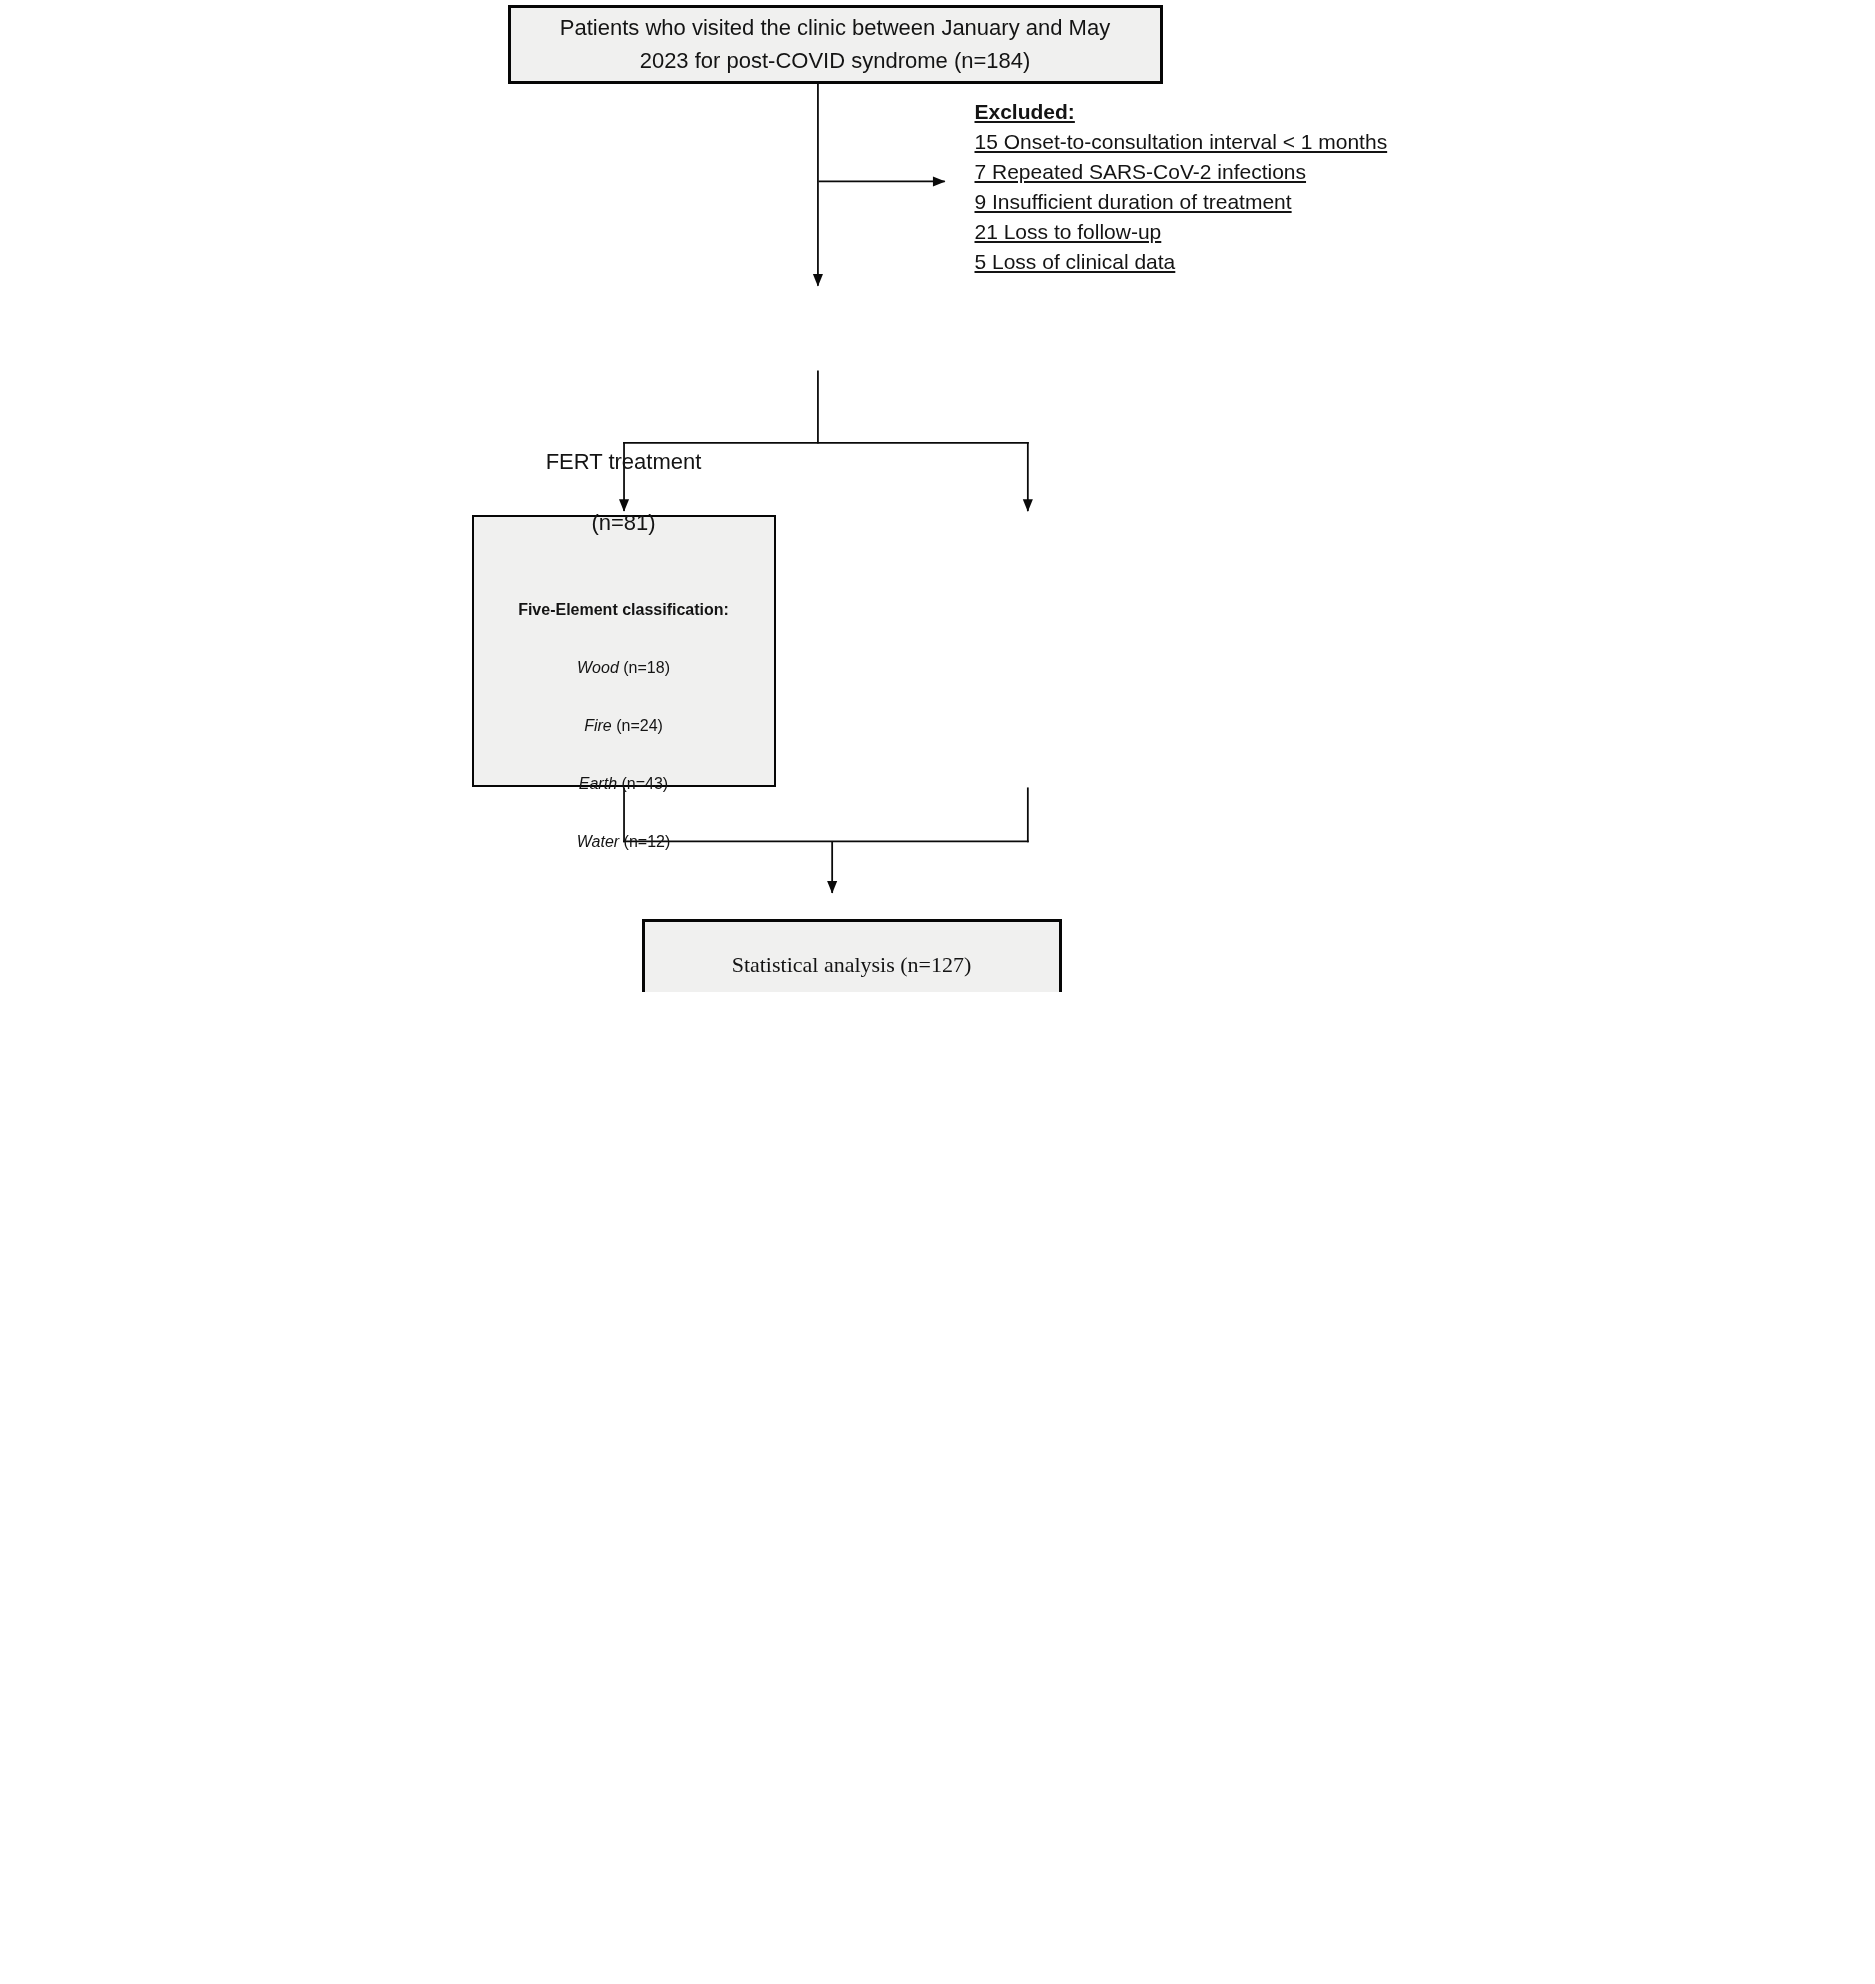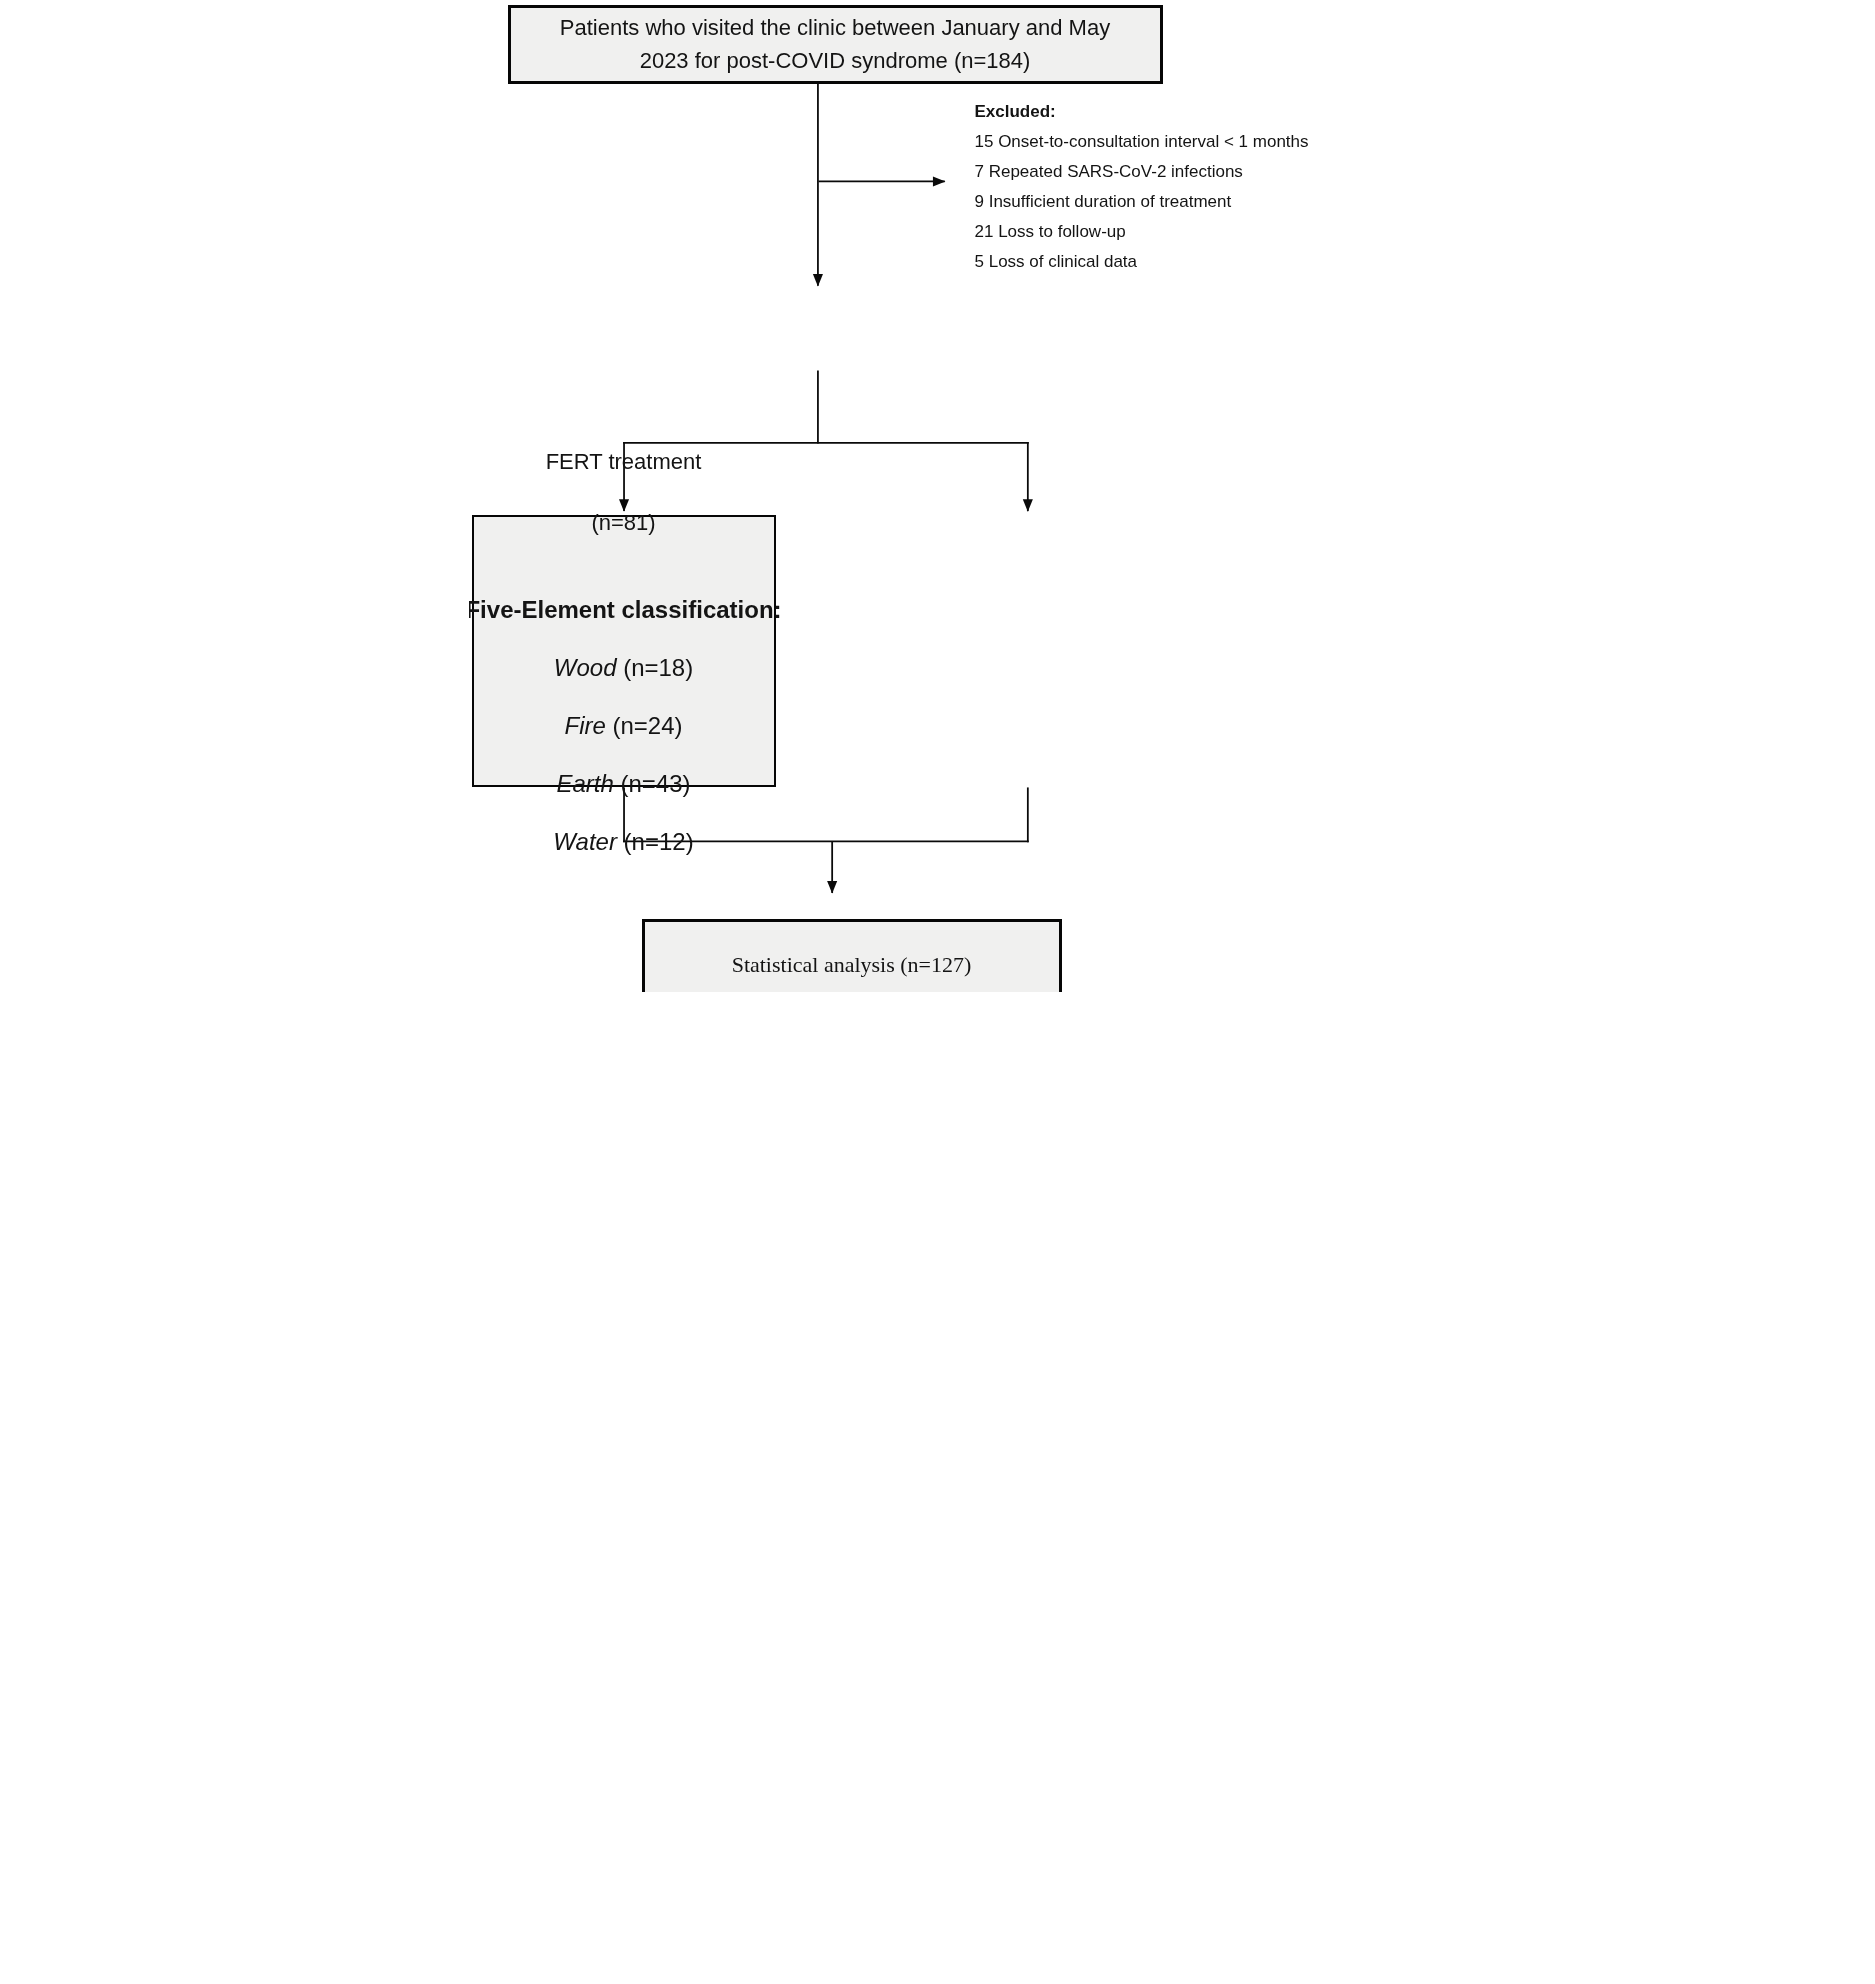--- a/index.html
+++ b/index.html
@@ -31,31 +31,31 @@
   .b4{border:2.4px solid var(--box-border);gap:28px;}
   .box-title{font-size:22px;line-height:33px;white-space:nowrap;text-align:center;}
   #box-visited   {left:39px;  top:4.7px;    width:655px;height:79px;}
   #box-enrolled  {left:138px; top:288px;  width:421px; height:81px;}
   #box-fert      {left:3px;   top:515px;  width:304px; height:272px;}
   #box-tcm       {left:406px; top:515px;  width:306px; height:272px;}
   #box-stat      {left:173px; top:919px; width:420px; height:91px;font-family:Liberation Serif, serif;}
 
   #box-fert .fert-title{font-size:22px;line-height:33px;white-space:nowrap;}
   #box-fert .fert-spacer{height:28.5px;}
-  .cls-line{font-size:24px;line-height:30px;white-space:nowrap;text-align:center;}
+  .cls-line{font-size:16px;line-height:30px;white-space:nowrap;text-align:center;}
   .cls-header{font-weight:bold;}
   .cls-line i{font-style:italic;}
 
   #box-tcm .tcm-line{font-size:22px;line-height:33px;white-space:nowrap;}
 
   #excluded-block{
     position:absolute;left:506px;top:97px;width:425px;
     text-align:left;
   }
-  .excl-line{font-size:17px;line-height:30px;white-space:nowrap;}
+  .excl-line{font-size:21px;line-height:30px;white-space:nowrap;text-decoration:underline;}
   .excl-header{font-weight:bold;}
 
   #connectors{position:absolute;left:0;top:0;width:938px;height:992px;pointer-events:none;}
   #connectors line{stroke:var(--line);stroke-width:3px;}
   #connectors .arrowhead{fill:var(--line);}
 </style>
 </head>
 <body>
 
 <div id="canvas">

